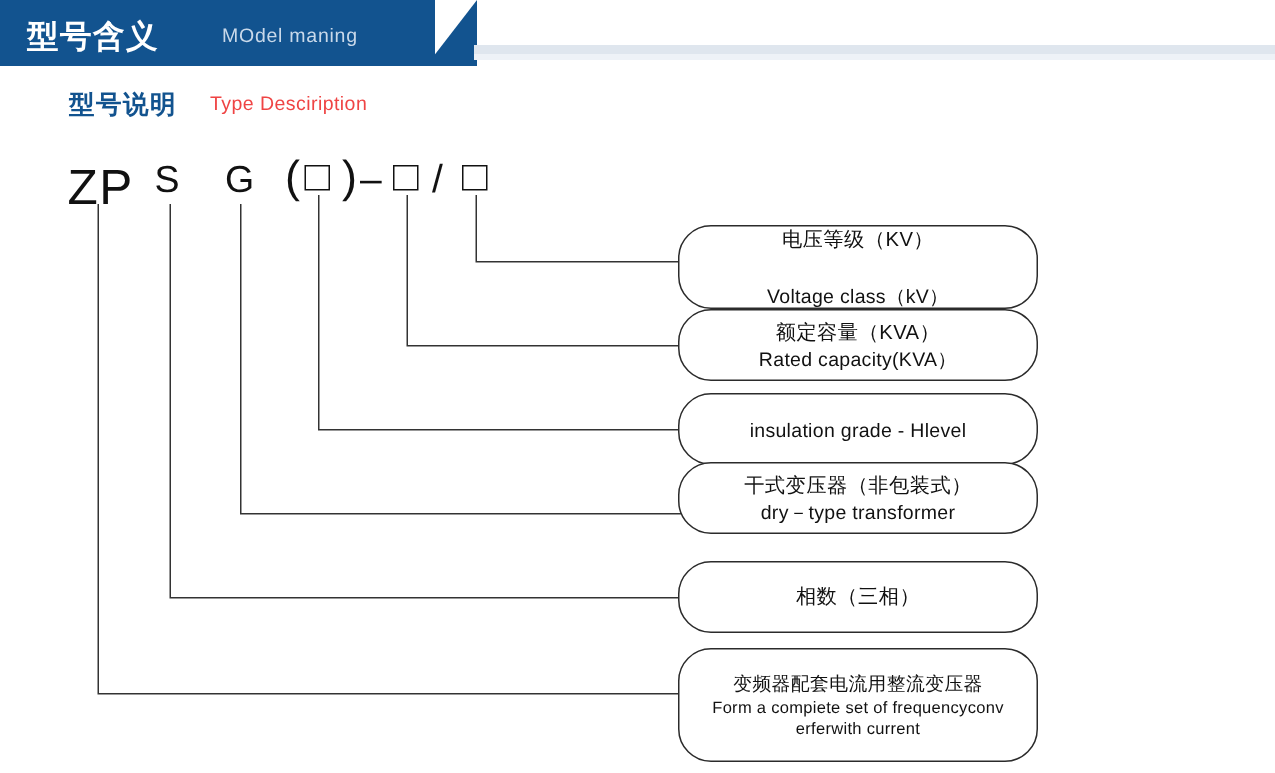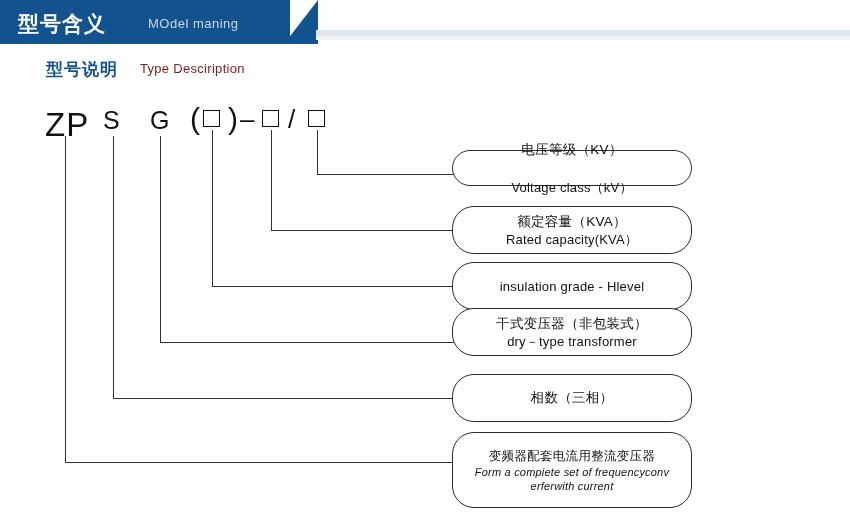--- a/index.html
+++ b/index.html
@@ -69,21 +69,21 @@
     left: 46px; top: 58px;
     font-size: 17px;
     font-weight: bold;
     color: #12538f;
     letter-spacing: 1px;
   }
   .sec-title-en {
     position: absolute;
     left: 140px; top: 61px;
     font-size: 13px;
-    color: #7f1d1d;
+    color: #ef4444;
     letter-spacing: 0.3px;
   }
 
   
   .code {
     position: absolute;
     color: #111111;
     font-family: "Liberation Sans", sans-serif;
   }
   .code-zp  { left: 45px;  top: 106px; font-size: 33px; letter-spacing: 1px; }
@@ -135,21 +135,21 @@
     line-height: 18px;
     letter-spacing: 0.3px;
   }
   .callout .en {
     font-size: 13px;
     color: #111111;
     line-height: 17px;
     letter-spacing: 0.2px;
   }
   .callout.small .cn { font-size: 12.5px; }
-  .callout.small .en { font-size: 11px; line-height: 14px; font-style: italic; }
+  .callout.small .en { font-size: 11px; line-height: 14px; }
 </style>
 </head>
 <body>
 
 <div class="header">
   <div class="header-bg"></div>
   <div class="header-slant"></div>
   <div class="header-line"></div>
   <div class="header-line2"></div>
   <div class="header-title-cn">型号含义</div>
@@ -181,21 +181,21 @@
 
 <div class="vline" style="left:160px; top:136px; height:206px;"></div>
 <div class="hline" style="left:160px; top:342px; width:294px;"></div>
 
 <div class="vline" style="left:113px; top:136px; height:262px;"></div>
 <div class="hline" style="left:113px; top:398px; width:341px;"></div>
 
 <div class="vline" style="left:65px; top:136px; height:326px;"></div>
 <div class="hline" style="left:65px; top:462px; width:389px;"></div>
 
-<div class="callout" style="left:452px; top:150px; width:240px; height:36px;gap:20px;">
+<div class="callout" style="left:452px; top:150px; width:240px; height:56px;gap:20px;">
   <div class="cn">电压等级（KV）</div>
   <div class="en">Voltage class（kV）</div>
 </div>
 
 <div class="callout" style="left:452px; top:206px; width:240px; height:48px;">
   <div class="cn">额定容量（KVA）</div>
   <div class="en">Rated capacity(KVA）</div>
 </div>
 
 <div class="callout" style="left:452px; top:262px; width:240px; height:48px;">

